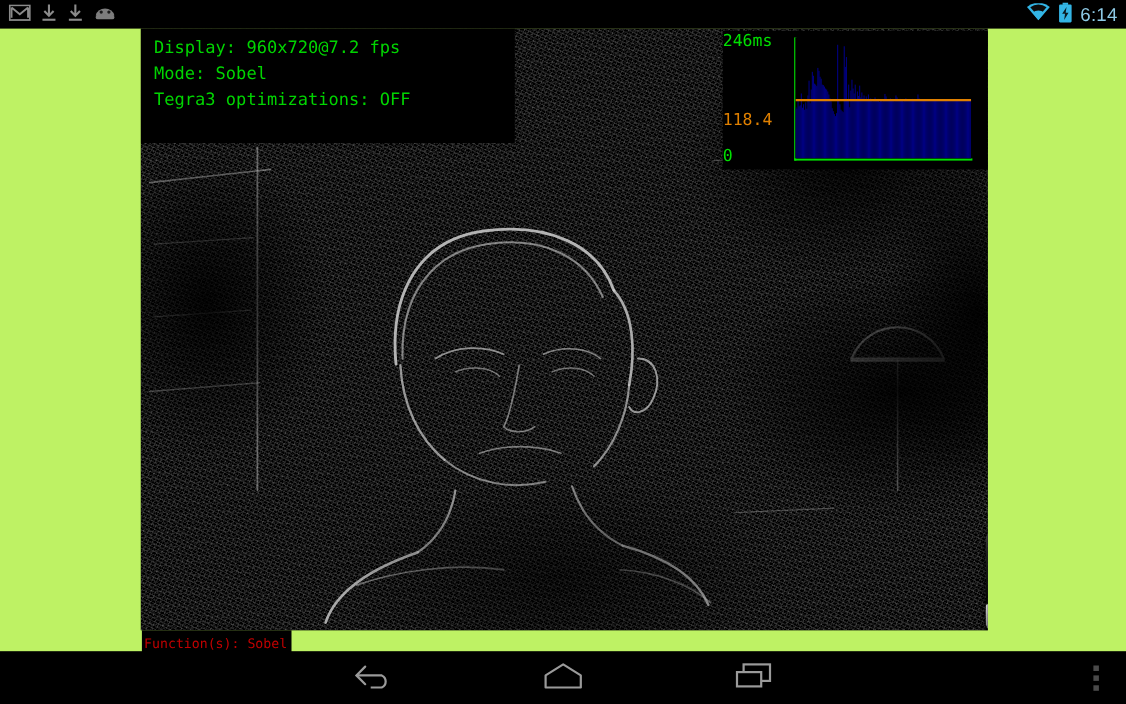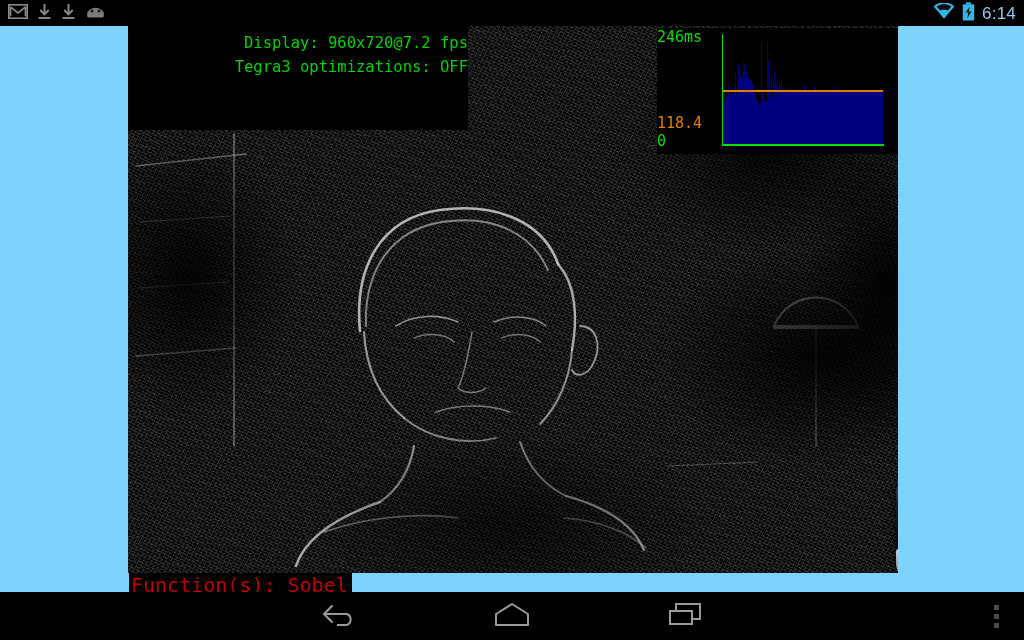--- a/index.html
+++ b/index.html
@@ -1,21 +1,21 @@
 <!DOCTYPE html>
 <html><head>
 <meta charset="utf-8">
 <style>
   * { margin:0; padding:0; box-sizing:border-box; }
   html, body {
     width:1024px; height:640px;
     background:#000; overflow:hidden;
     font-family:"Liberation Sans", sans-serif;
   }
-  #screen { position:relative; width:1024px; height:640px; background:#7dd3fc; }
+  #screen { position:relative; width:1024px; height:640px; background:#bef264; }
 
   
   #status-bar {
     position:absolute; left:0; top:0; width:1024px; height:26px;
     background:#000; z-index:40;
   }
   #status-left { position:absolute; left:8px; top:3px; display:flex; align-items:center; gap:9px; }
   #status-right { position:absolute; right:8px; top:2px; display:flex; align-items:center; gap:7px; }
   .sb-icon { display:block; }
   #clock {
@@ -48,21 +48,21 @@
       radial-gradient(ellipse 200px 150px at 640px 120px, rgba(0,0,0,.80) 0%, rgba(0,0,0,0) 72%),
       radial-gradient(ellipse 230px 160px at 690px 330px, rgba(0,0,0,.88) 0%, rgba(0,0,0,0) 70%),
       radial-gradient(ellipse 260px 120px at 380px 500px, rgba(0,0,0,.55) 0%, rgba(0,0,0,0) 78%),
       radial-gradient(ellipse 120px 220px at 760px 260px, rgba(0,0,0,.9) 0%, rgba(0,0,0,0) 70%);
   }
   #edge-layer svg { display:block; width:100%; height:100%; }
 
   
   #info-overlay {
     position:absolute; left:0px; top:0px; width:340px; height:104px;
-    background:#000; padding:6px 0 0 12px; z-index:20;text-align:right;
+    background:#000; padding:6px 24px 0 12px; z-index:20;
   }
   #info-overlay .line {
     color:#00d400; font-family:"DejaVu Sans Mono", monospace;
     font-size:15.5px; line-height:23.5px; white-space:pre;
   }
 
   
   #perf-graph {
     position:absolute; left:529px; top:2px; width:242px; height:126px;
     background:#000; z-index:20;
@@ -73,28 +73,28 @@
   }
   #graph-plot svg { display:block; width:100%; height:100%; }
   .axis-line { position:absolute; background:#00e000; }
   #axis-y { left:65px; top:6px; width:2px; height:112px; }
   #axis-x { left:65px; top:116px; width:162px; height:2px; }
   .g-label {
     position:absolute; font-family:"DejaVu Sans Mono", monospace;
     font-size:15px; line-height:15px; width:62px;
   }
   #lbl-max { left:0px; top:2px; color:#00e000; }
-  #lbl-mid { left:0px; top:74px; color:#e08000;margin-top:14px; }
+  #lbl-mid { left:0px; top:74px; color:#e08000; }
   #lbl-zero { left:0px; top:106px; color:#00e000; }
 
   
   #function-caption {
     position:absolute; left:129px; top:573px; z-index:20;
     color:#c00000; font-family:"DejaVu Sans Mono", monospace;
-    font-size:20px; line-height:22px; background:#000; padding:1px 4px 1px 2px;
+    font-size:12px; line-height:22px; background:#000; padding:1px 4px 1px 2px;
   }
 
   
   #tegra-badge {
     position:absolute; left:768px; top:452px; width:104px; height:100px;
     border-radius:13px; overflow:hidden; z-index:20;
     box-shadow:0 2px 6px rgba(0,0,0,.9);
   }
   #badge-top {
     position:relative; height:71px;
@@ -239,20 +239,21 @@
           <path d="M540 440 L630 436" stroke-width="1.1" opacity=".3"></path>
           <path d="M150 60 L230 58" stroke-width="1.1" opacity=".28"></path>
         </g>
       </svg>
     </div>
 
     <div id="dark-layer"></div>
 
     <div id="info-overlay">
       <div class="line">Display: 960x720@7.2 fps</div>
+      <div class="line">Mode: Sobel</div>
       <div class="line">Tegra3 optimizations: OFF</div>
     </div>
 
     <div id="perf-graph">
       <div class="g-label" id="lbl-max">246ms</div>
       <div class="g-label" id="lbl-mid">118.4</div>
       <div class="g-label" id="lbl-zero">0</div>
       <div class="axis-line" id="axis-y"></div>
       <div class="axis-line" id="axis-x"></div>
       <div id="graph-plot">

